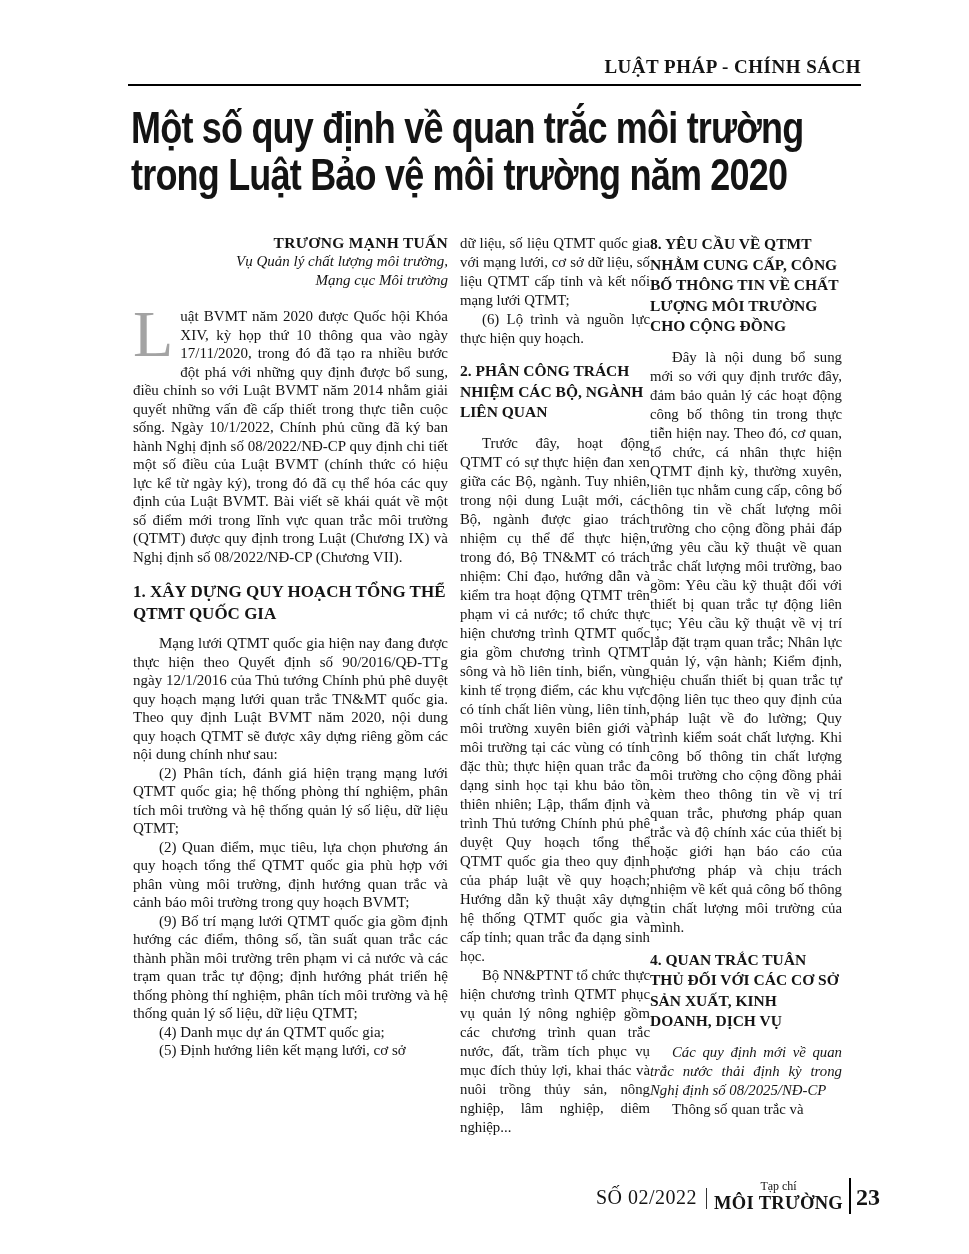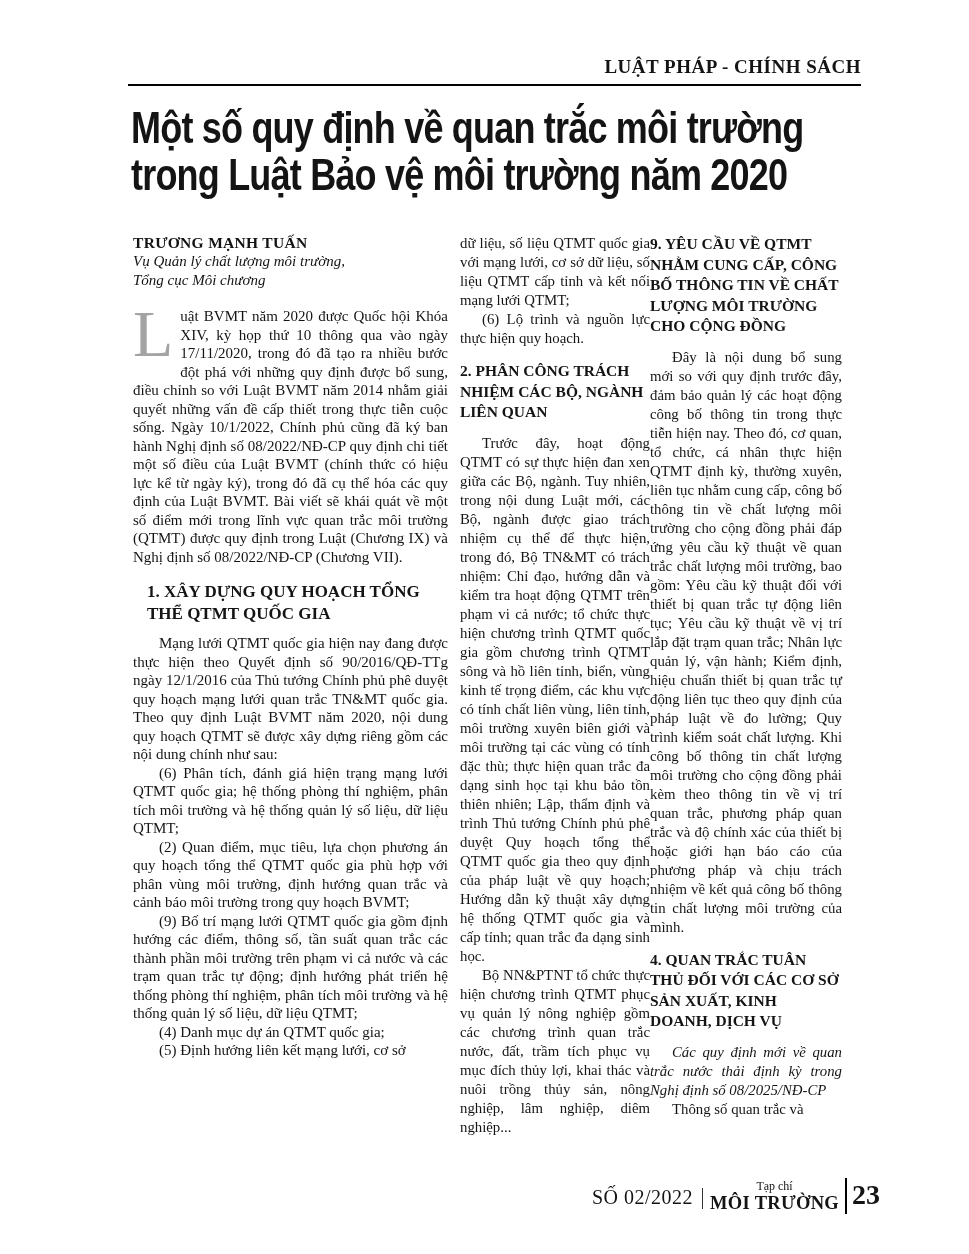--- a/index.html
+++ b/index.html
@@ -25,94 +25,94 @@
   }
   
   .content { position:absolute; left:133px; top:234px; width:727px; display:flex; }
   .col { text-align:justify; }
   .col-1 { width:315px; margin-right:12px; }
   .col-2 { width:190px; }
   .col-3 { width:192px; }
 
   .author-name { font-weight:700; font-size:15.5px; letter-spacing:.3px; }
   .author-aff  { font-style:italic; font-size:15px; line-height:19px; }
-  .author-block { margin-bottom:17px; text-align:left; }
+  .author-block { margin-bottom:17px; text-align:right; }
 
   .col-1 p { margin:0; font-size:15px; line-height:18.5px; text-indent:26px; }
   .col-1 p.lead { text-indent:0; }
   .dropcap {
     float:left; font-size:66px; line-height:50px; height:54px;
     padding:2px 7px 0 0; color:#a3a3a3; font-weight:400;
   }
   .h-sec1 {
     font-weight:700; font-size:17px; line-height:21.5px;
-    margin:15px 14px 10px; text-align:left;
+    margin:15px 0 10px; text-align:left;
   }
   .col-2 p, .col-3 p { margin:0; font-size:14.8px; line-height:19px; text-indent:22px; }
   .col-2 p.no-indent { text-indent:0; }
   .h-sec {
     font-weight:700; font-size:15.5px; line-height:20.5px;
     margin:13px 0 11px; text-align:left;
   }
   .sapo { font-style:italic; }
 
   
   .footer {
     position:absolute; top:1178px; right:89px;
     display:flex; align-items:flex-end;
   }
   .f-issue { font-size:20px; letter-spacing:.5px; padding-bottom:5px; white-space:nowrap; }
   .fsep-thin { width:1px; height:21px; background:#333; margin:0 7px 5px 9px; }
   .mag { text-align:center; line-height:1; }
   .mag-label { font-size:12px; margin-bottom:2px; }
   .mag-name { font-size:18.5px; font-weight:700; letter-spacing:.3px; padding-bottom:2px; }
   .fsep-thick { width:2px; height:36px; background:#000; margin:0 5px 0 6px; }
-  .pagenum { font-size:28px; font-weight:700; padding-bottom:3px; }
+  .pagenum { font-size:24px; font-weight:700; padding-bottom:3px; }
 </style>
 </head>
 <body>
 
 <div class="page">
 
   <div class="kicker">LUẬT PHÁP - CHÍNH SÁCH</div>
   <div class="header-rule"></div>
 
   <div class="title">
     <div class="tline">Một số quy định về quan trắc môi trường</div>
     <div class="tline">trong Luật Bảo vệ môi trường năm 2020</div>
   </div>
 
   <div class="content">
 
     <div class="col col-1">
       <div class="author-block">
         <div class="author-name">TRƯƠNG MẠNH TUẤN</div>
         <div class="author-aff">Vụ Quản lý chất lượng môi trường,</div>
-        <div class="author-aff">Tổng cục Môi chương</div>
+        <div class="author-aff">Mạng cục Môi trường</div>
       </div>
       <p class="lead"><span class="dropcap">L</span><span>uật BVMT năm 2020 được Quốc hội Khóa XIV, kỳ họp thứ 10 thông qua vào ngày 17/11/2020, trong đó đã tạo ra nhiều bước đột phá với những quy định được bổ sung, điều chỉnh so với Luật BVMT năm 2014 nhằm giải quyết những vấn đề cấp thiết trong thực tiễn cuộc sống. Ngày 10/1/2022, Chính phủ cũng đã ký ban hành Nghị định số 08/2022/NĐ-CP quy định chi tiết một số điều của Luật BVMT (chính thức có hiệu lực kể từ ngày ký), trong đó đã cụ thể hóa các quy định của Luật BVMT. Bài viết sẽ khái quát về một số điểm mới trong lĩnh vực quan trắc môi trường (QTMT) được quy định trong Luật (Chương IX) và Nghị định số 08/2022/NĐ-CP (Chương VII).</span></p>
       <div class="h-sec1">1. XÂY DỰNG QUY HOẠCH TỔNG THỂ QTMT QUỐC GIA</div>
       <p>Mạng lưới QTMT quốc gia hiện nay đang được thực hiện theo Quyết định số 90/2016/QĐ-TTg ngày 12/1/2016 của Thủ tướng Chính phủ phê duyệt quy hoạch mạng lưới quan trắc TN&amp;MT quốc gia. Theo quy định Luật BVMT năm 2020, nội dung quy hoạch QTMT sẽ được xây dựng riêng gồm các nội dung chính như sau:</p>
-      <p>(6) Phân tích, đánh giá hiện trạng mạng lưới QTMT quốc gia; hệ thống phòng thí nghiệm, phân tích môi trường và hệ thống quản lý số liệu, dữ liệu QTMT;</p>
+      <p>(2) Phân tích, đánh giá hiện trạng mạng lưới QTMT quốc gia; hệ thống phòng thí nghiệm, phân tích môi trường và hệ thống quản lý số liệu, dữ liệu QTMT;</p>
       <p>(2) Quan điểm, mục tiêu, lựa chọn phương án quy hoạch tổng thể QTMT quốc gia phù hợp với phân vùng môi trường, định hướng quan trắc và cảnh báo môi trường trong quy hoạch BVMT;</p>
       <p>(9) Bố trí mạng lưới QTMT quốc gia gồm định hướng các điểm, thông số, tần suất quan trắc các thành phần môi trường trên phạm vi cả nước và các trạm quan trắc tự động; định hướng phát triển hệ thống phòng thí nghiệm, phân tích môi trường và hệ thống quản lý số liệu, dữ liệu QTMT;</p>
       <p>(4) Danh mục dự án QTMT quốc gia;</p>
       <p>(5) Định hướng liên kết mạng lưới, cơ sở</p>
     </div>
 
     <div class="col col-2">
       <p class="no-indent">dữ liệu, số liệu QTMT quốc gia với mạng lưới, cơ sở dữ liệu, số liệu QTMT cấp tỉnh và kết nối mạng lưới QTMT;</p>
       <p>(6) Lộ trình và nguồn lực thực hiện quy hoạch.</p>
       <div class="h-sec">2. PHÂN CÔNG TRÁCH NHIỆM CÁC BỘ, NGÀNH LIÊN QUAN</div>
       <p>Trước đây, hoạt động QTMT có sự thực hiện đan xen giữa các Bộ, ngành. Tuy nhiên, trong nội dung Luật mới, các Bộ, ngành được giao trách nhiệm cụ thể để thực hiện, trong đó, Bộ TN&amp;MT có trách nhiệm: Chỉ đạo, hướng dẫn và kiểm tra hoạt động QTMT trên phạm vi cả nước; tổ chức thực hiện chương trình QTMT quốc gia gồm chương trình QTMT sông và hồ liên tỉnh, biển, vùng kinh tế trọng điểm, các khu vực có tính chất liên vùng, liên tỉnh, môi trường xuyên biên giới và môi trường tại các vùng có tính đặc thù; thực hiện quan trắc đa dạng sinh học tại khu bảo tồn thiên nhiên; Lập, thẩm định và trình Thủ tướng Chính phủ phê duyệt Quy hoạch tổng thể QTMT quốc gia theo quy định của pháp luật về quy hoạch; Hướng dẫn kỹ thuật xây dựng hệ thống QTMT quốc gia và cấp tỉnh; quan trắc đa dạng sinh học.</p>
       <p>Bộ NN&amp;PTNT tổ chức thực hiện chương trình QTMT phục vụ quản lý nông nghiệp gồm các chương trình quan trắc nước, đất, trầm tích phục vụ mục đích thủy lợi, khai thác và nuôi trồng thủy sản, nông nghiệp, lâm nghiệp, diêm nghiệp...</p>
     </div>
 
     <div class="col col-3">
-      <div class="h-sec" style="margin-top:0">9. YÊU CẦU VỀ QTMT NHẰM CUNG CẤP, CÔNG BỐ THÔNG TIN VỀ CHẤT LƯỢNG MÔI TRƯỜNG CHO CỘNG ĐỒNG</div>
+      <div class="h-sec" style="margin-top:0">8. YÊU CẦU VỀ QTMT NHẰM CUNG CẤP, CÔNG BỐ THÔNG TIN VỀ CHẤT LƯỢNG MÔI TRƯỜNG CHO CỘNG ĐỒNG</div>
       <p>Đây là nội dung bổ sung mới so với quy định trước đây, đảm bảo quản lý các hoạt động công bố thông tin trong thực tiễn hiện nay. Theo đó, cơ quan, tổ chức, cá nhân thực hiện QTMT định kỳ, thường xuyên, liên tục nhằm cung cấp, công bố thông tin về chất lượng môi trường cho cộng đồng phải đáp ứng yêu cầu kỹ thuật về quan trắc chất lượng môi trường, bao gồm: Yêu cầu kỹ thuật đối với thiết bị quan trắc tự động liên tục; Yêu cầu kỹ thuật về vị trí lắp đặt trạm quan trắc; Nhân lực quản lý, vận hành; Kiểm định, hiệu chuẩn thiết bị quan trắc tự động liên tục theo quy định của pháp luật về đo lường; Quy trình kiểm soát chất lượng. Khi công bố thông tin chất lượng môi trường cho cộng đồng phải kèm theo thông tin về vị trí quan trắc, phương pháp quan trắc và độ chính xác của thiết bị hoặc giới hạn báo cáo của phương pháp và chịu trách nhiệm về kết quả công bố thông tin chất lượng môi trường của mình.</p>
       <div class="h-sec">4. QUAN TRẮC TUÂN THỦ ĐỐI VỚI CÁC CƠ SỞ SẢN XUẤT, KINH DOANH, DỊCH VỤ</div>
       <p class="sapo">Các quy định mới về quan trắc nước thải định kỳ trong Nghị định số 08/2025/NĐ-CP</p>
       <p>Thông số quan trắc và</p>
     </div>
 
   </div>
 
   <div class="footer">
     <span class="f-issue">SỐ 02/2022</span>

